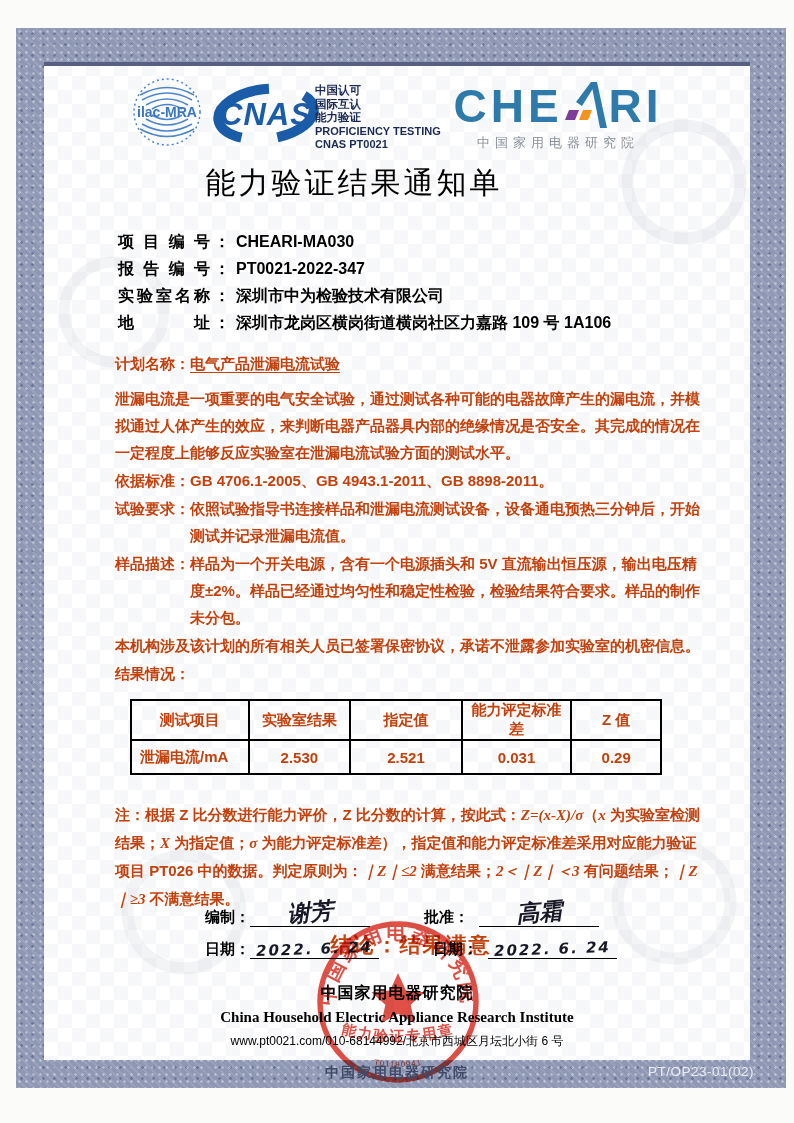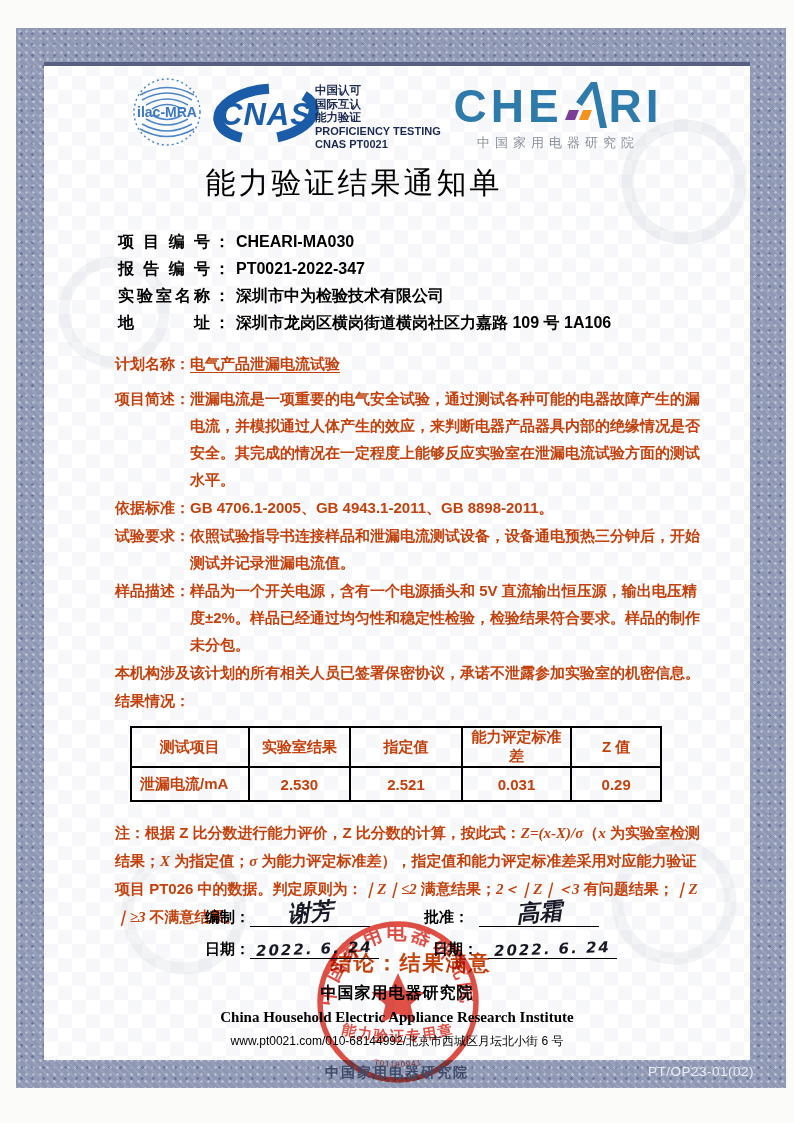--- a/index.html
+++ b/index.html
@@ -68,21 +68,21 @@
   .sec0{margin-bottom:8px;}
   .u{text-decoration:underline;text-underline-offset:3px;}
 
   
   table.results{border-collapse:collapse;width:532px;margin:12px 0 0 15px;}
   table.results th,table.results td{border:2px solid #000;height:32px;font-size:15px;
     font-weight:bold;text-align:center;padding:0 4px;}
   table.results td.item{text-align:left;padding-left:8px;}
 
   
-  .note{margin-top:17px;line-height:27px;font-size:15px;font-weight:bold;}
+  .note{margin-top:26px;line-height:27px;font-size:15px;font-weight:bold;}
   .note .it{font-style:italic;font-family:"Liberation Serif","DejaVu Serif",serif;}
 
   
   .conclusion{margin-top:18px;text-align:center;font-size:21px;font-weight:bold;letter-spacing:2px;}
 
   
   .signoff{position:absolute;left:115px;top:893px;width:592px;font-size:15px;font-weight:bold;}
   .sigrow{display:flex;align-items:flex-end;height:34px;}
   .sigrow.dates{height:32px;}
   .sigcell{display:flex;align-items:flex-end;}
@@ -185,21 +185,20 @@
     </div>
   </div>
 
   <div class="content">
 
     <div class="sec sec0">
       <span class="slabel">计划名称：</span>
       <span class="stext u">电气产品泄漏电流试验</span>
     </div>
     <div class="sec">
-      <span class="slabel">项目简述：</span>
       <span class="stext">泄漏电流是一项重要的电气安全试验，通过测试各种可能的电器故障产生的漏电流，并模拟通过人体产生的效应，来判断电器产品器具内部的绝缘情况是否安全。其完成的情况在一定程度上能够反应实验室在泄漏电流试验方面的测试水平。</span>
     </div>
     <div class="sec">
       <span class="slabel">依据标准：</span>
       <span class="stext">GB 4706.1-2005、GB 4943.1-2011、GB 8898-2011。</span>
     </div>
     <div class="sec">
       <span class="slabel">试验要求：</span>
       <span class="stext">依照试验指导书连接样品和泄漏电流测试设备，设备通电预热三分钟后，开始测试并记录泄漏电流值。</span>
     </div>

